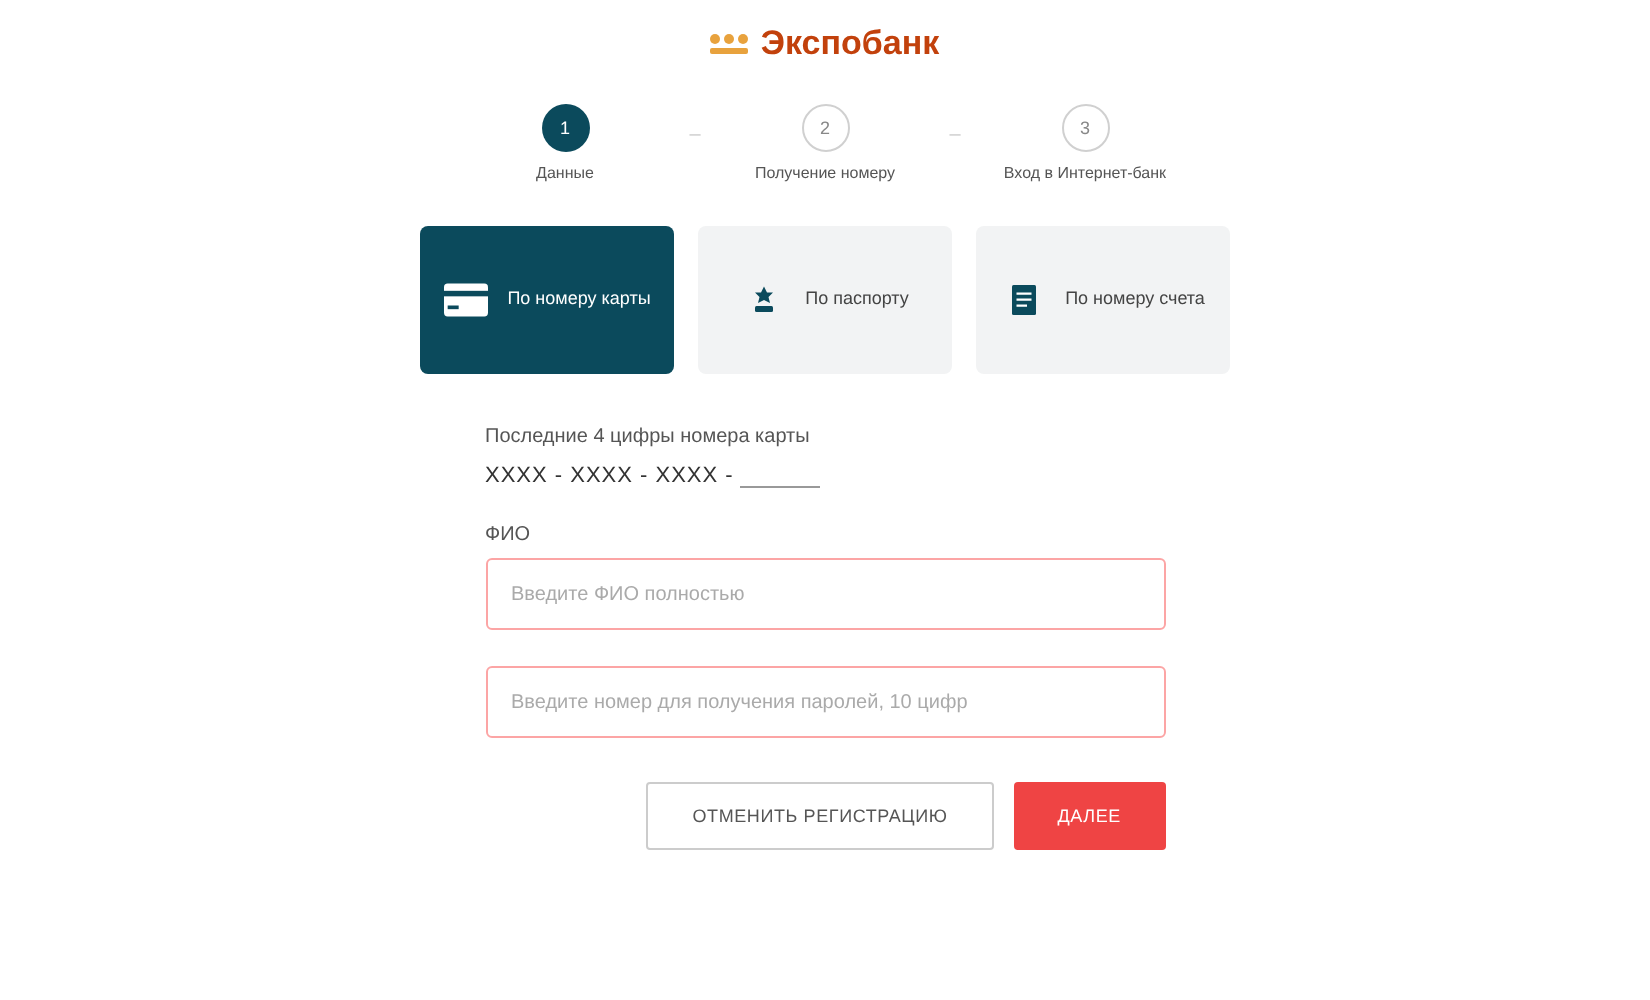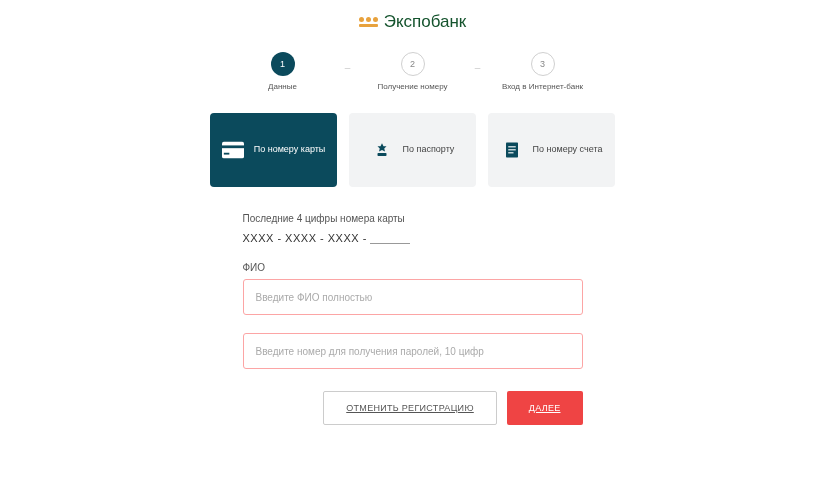--- a/index.html
+++ b/index.html
@@ -34,22 +34,22 @@
       background: #e8a23d;
       border-radius: 50%;
     }
     .logo-bar {
       width: 19px; height: 3px;
       background: #e8a23d;
       border-radius: 1px;
     }
     .logo-text {
       font-size: 17px;
-      font-weight: 400;
-      color: #14532d;
+      font-weight: 700;
+      color: #c2410c;
     }
     .title {
       text-align: center;
       font-size: 17px;
       font-weight: 600;
       color: #333;
       margin-bottom: 22px;
     }
     .stepper {
       display: flex;
@@ -172,21 +172,20 @@
     .btn {
       height: 34px;
       padding: 0 22px;
       font-size: 9px;
       letter-spacing: 0.3px;
       border-radius: 2px;
       cursor: pointer;
       border: none;
       display: flex;
       align-items: center;
-      text-decoration: underline;
     }
     .btn-outline {
       background: #fff;
       border: 1px solid #ccc;
       color: #555;
     }
     .btn-primary {
       background: #ef4444;
       color: #fff;
     }

